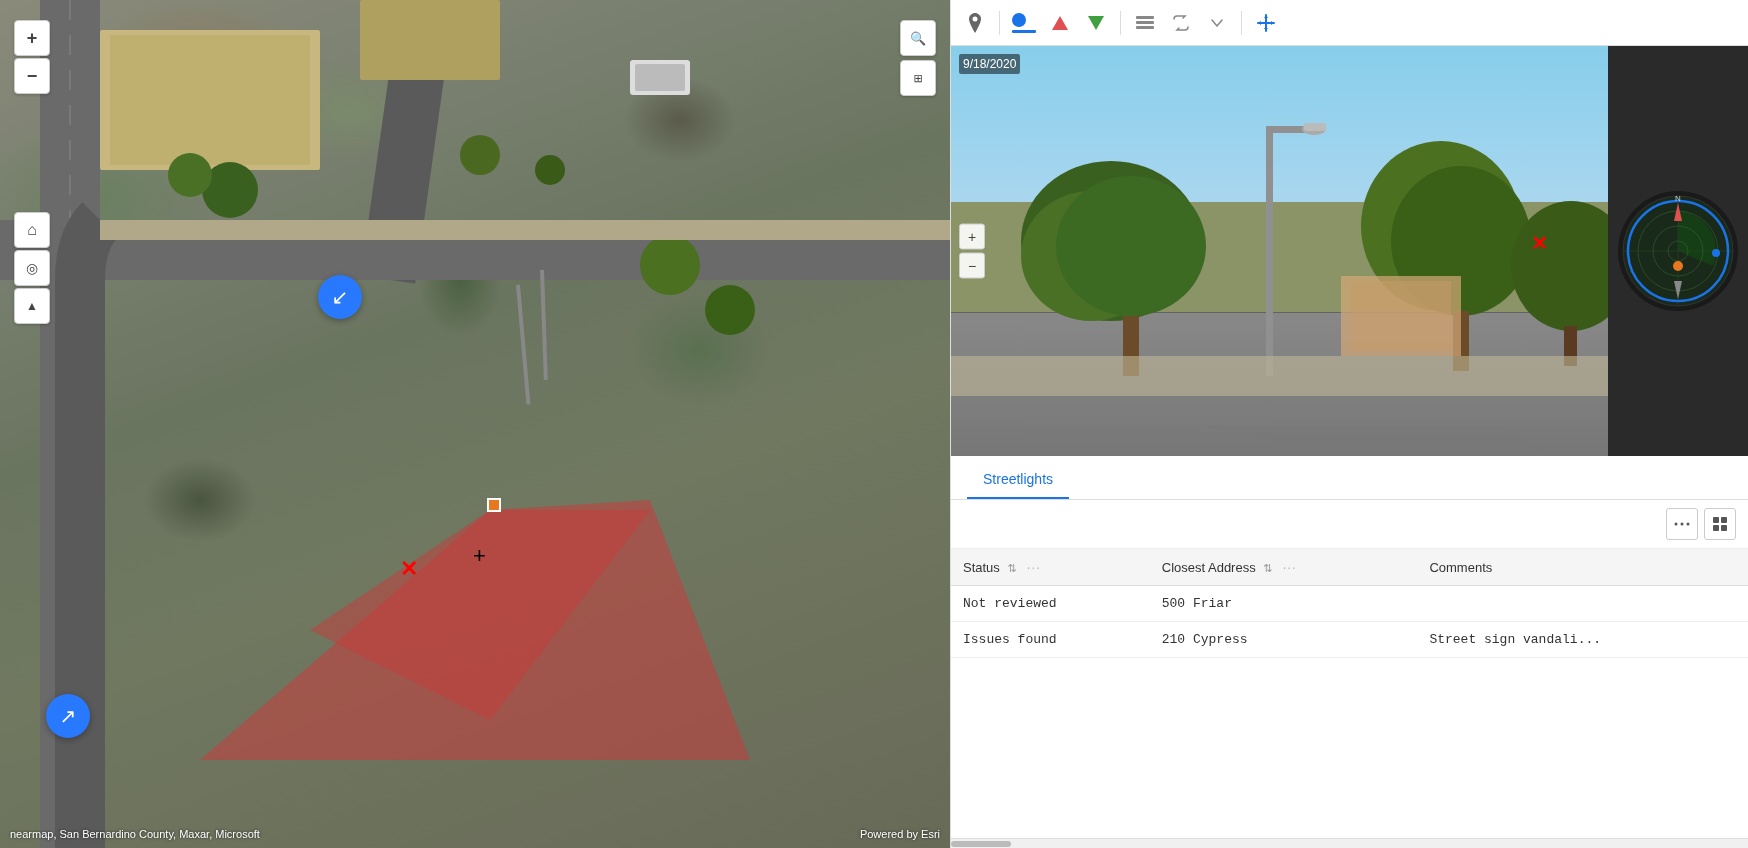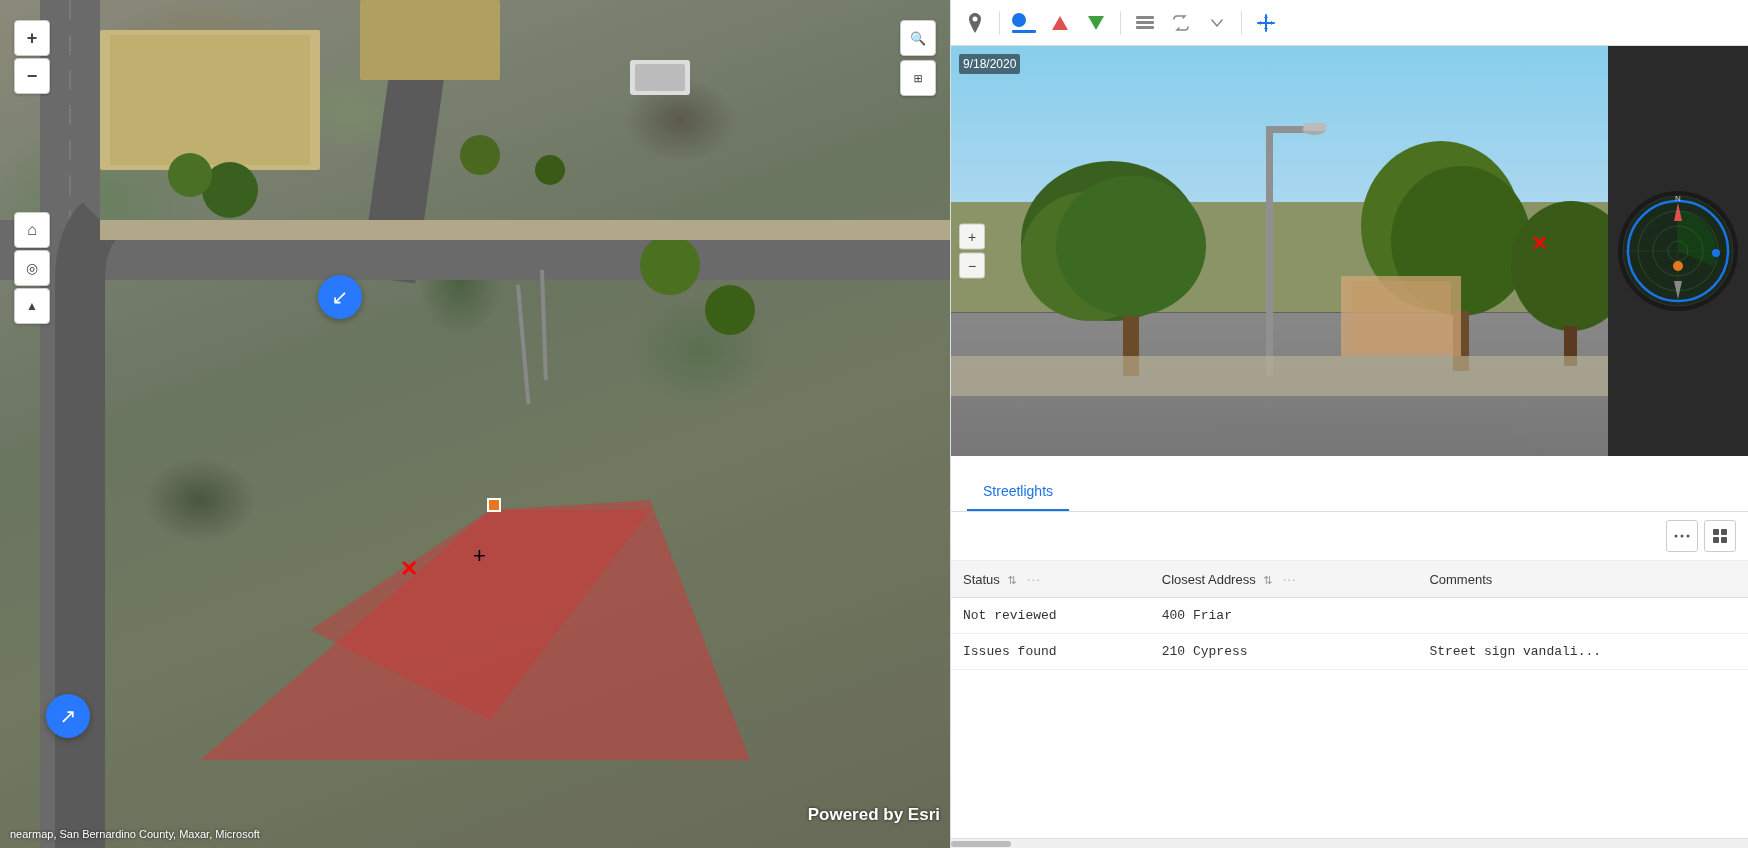--- a/index.html
+++ b/index.html
@@ -145,27 +145,26 @@
       bottom: 8px;
       left: 10px;
       font-size: 11px;
       color: #fff;
       text-shadow: 0 0 3px rgba(0,0,0,0.8);
       z-index: 10;
     }
 
     .map-attribution-right {
       position: absolute;
-      bottom: 23px;
+      bottom: 8px;
       right: 10px;
-      font-size: 17px;
+      font-size: 11px;
       color: #fff;
       text-shadow: 0 0 3px rgba(0,0,0,0.8);
       z-index: 10;
-      font-weight: bold;
     }
 
     
     #right-panel {
       width: 798px;
       height: 848px;
       background: #f5f5f5;
       display: flex;
       flex-direction: column;
       border-left: 1px solid #ddd;
@@ -274,21 +273,21 @@
       color: #444;
     }
 
     
     #tab-area {
       background: white;
       border-bottom: 1px solid #ddd;
       padding: 0 16px;
       display: flex;
       align-items: flex-end;
-      height: 56px;
+      height: 44px;
     }
 
     .tab {
       padding: 10px 16px;
       font-size: 14px;
       cursor: pointer;
       border-bottom: 2px solid transparent;
       color: #555;
     }
 
@@ -654,21 +653,21 @@
             <span class="more-icon">···</span>
           </th>
           <th>
             <span>Comments</span>
           </th>
         </tr>
       </thead>
       <tbody>
         <tr>
           <td>Not reviewed</td>
-          <td>400 Friar</td>
+          <td>500 Friar</td>
           <td></td>
         </tr>
         <tr>
           <td>Issues found</td>
           <td>210 Cypress</td>
           <td>Street sign vandali...</td>
         </tr>
       </tbody>
     </table>
 

